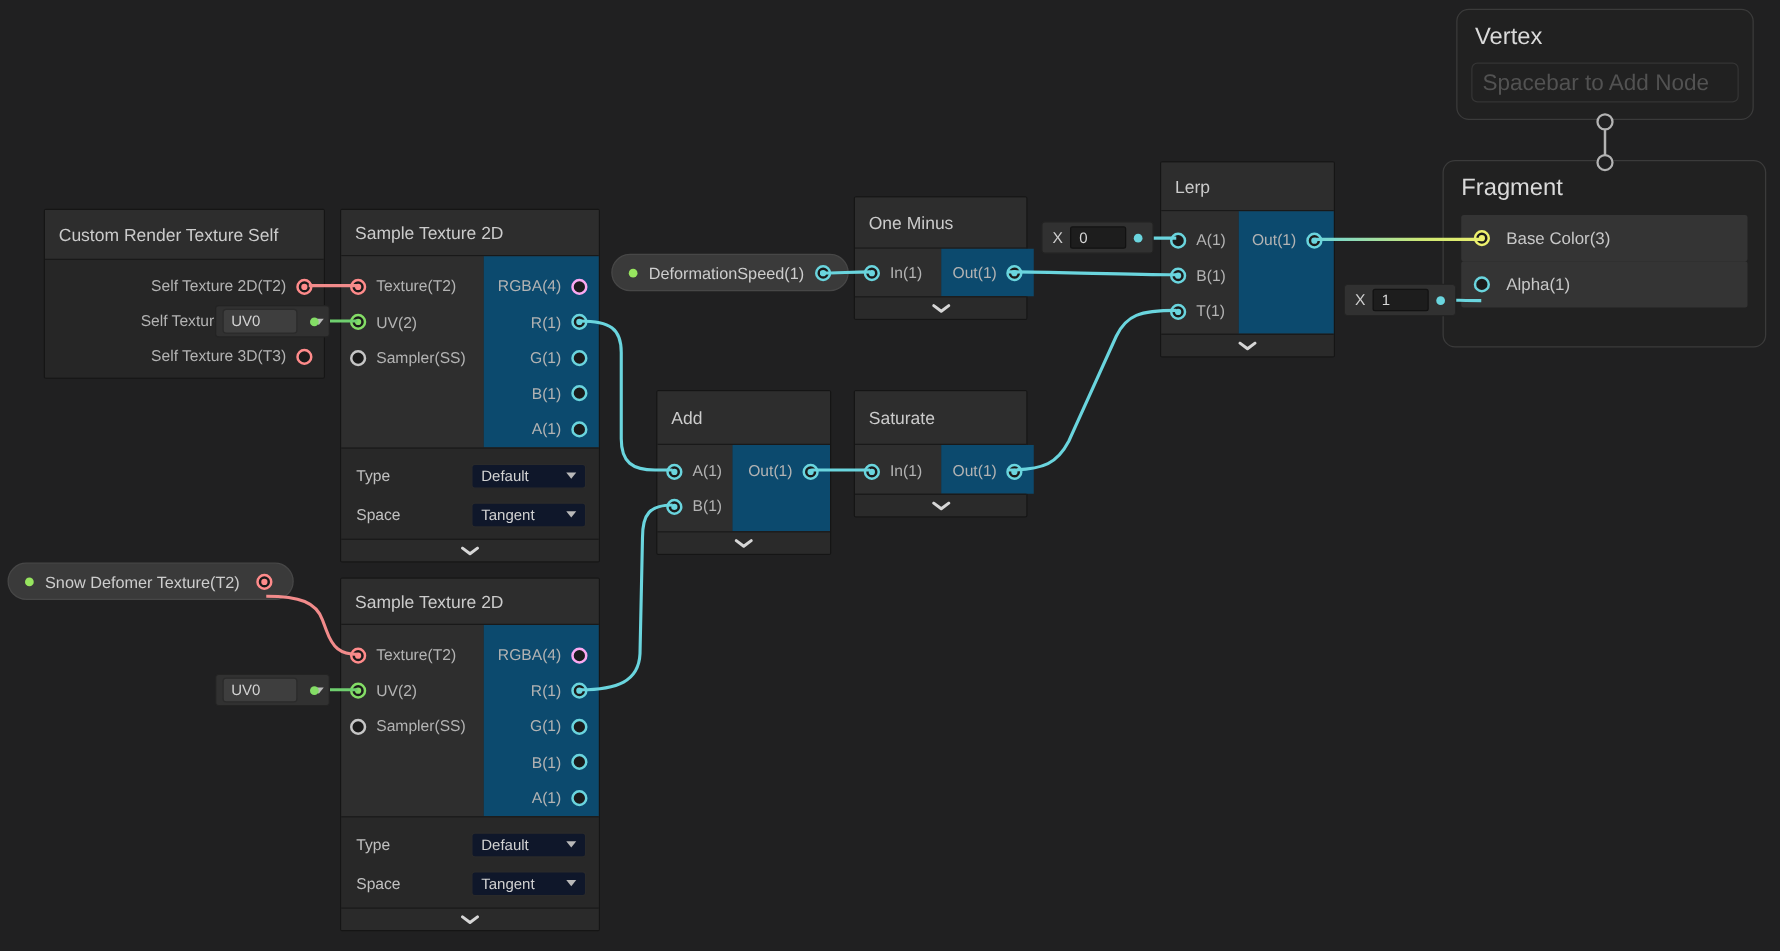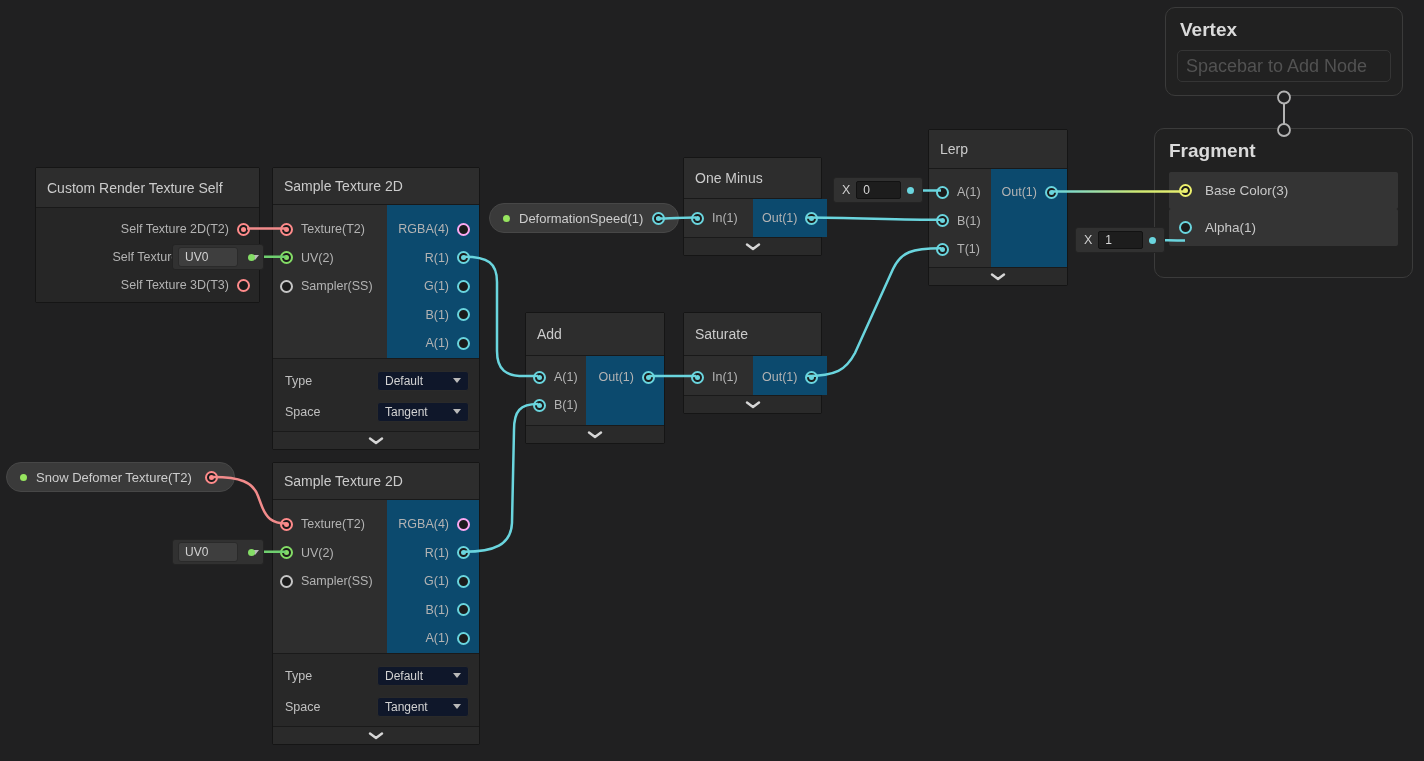--- a/index.html
+++ b/index.html
@@ -91,21 +91,21 @@
     width:60px; height:20px; background:#3e3e3e; border:1px solid #2a2a2a;
     border-radius:3px; display:flex; align-items:center; padding:0 6px;
     color:#d2d2d2; font-size:12px;gap:43px;
   }
 
   
   .block {
     position:absolute; z-index:2; background:#212121;
     border:1px solid #3b3b3b; border-radius:10px;
   }
-  .btitle { color:#dadada; font-size:19px; padding:11px 0 0 14px;font-weight:bold; }
+  .btitle { color:#dadada; font-size:19px; padding:11px 0 0 14px; }
   .ghost {
     margin:9px 11px 0; height:32px; border:1px solid #353535; border-radius:5px;
     display:flex; align-items:center; padding:0 8px;
     color:#525252; font-size:18px; white-space:nowrap;
   }
   .fragrow {
     margin:0 14px; height:37px; background:#343434; border-radius:2px;
     display:flex; align-items:center; gap:13px; padding:0 10px;
     color:#c8c8c8; font-size:13.5px;
   }
@@ -438,21 +438,21 @@
 </div>
 
 <div class="pill" style="left:489px; top:203px; width:190px;">
   <span class="propdot"></span>
   <span>DeformationSpeed(1)</span>
   <span class="port p-v1 on">
       <i></i>
     </span>
 </div>
 
-<div class="pill" style="left:6px; top:462px; width:229px;">
+<div class="pill" style="left:6px; top:450px; width:229px;">
   <span class="propdot"></span>
   <span>Snow Defomer Texture(T2)</span>
   <span class="port p-tex on">
       <i></i>
     </span>
 </div>
 
 <div class="fwidget" style="left:172px; top:244px; width:92px; padding-left:5px;">
   <span class="minidd">
     <span>UV0</span>

